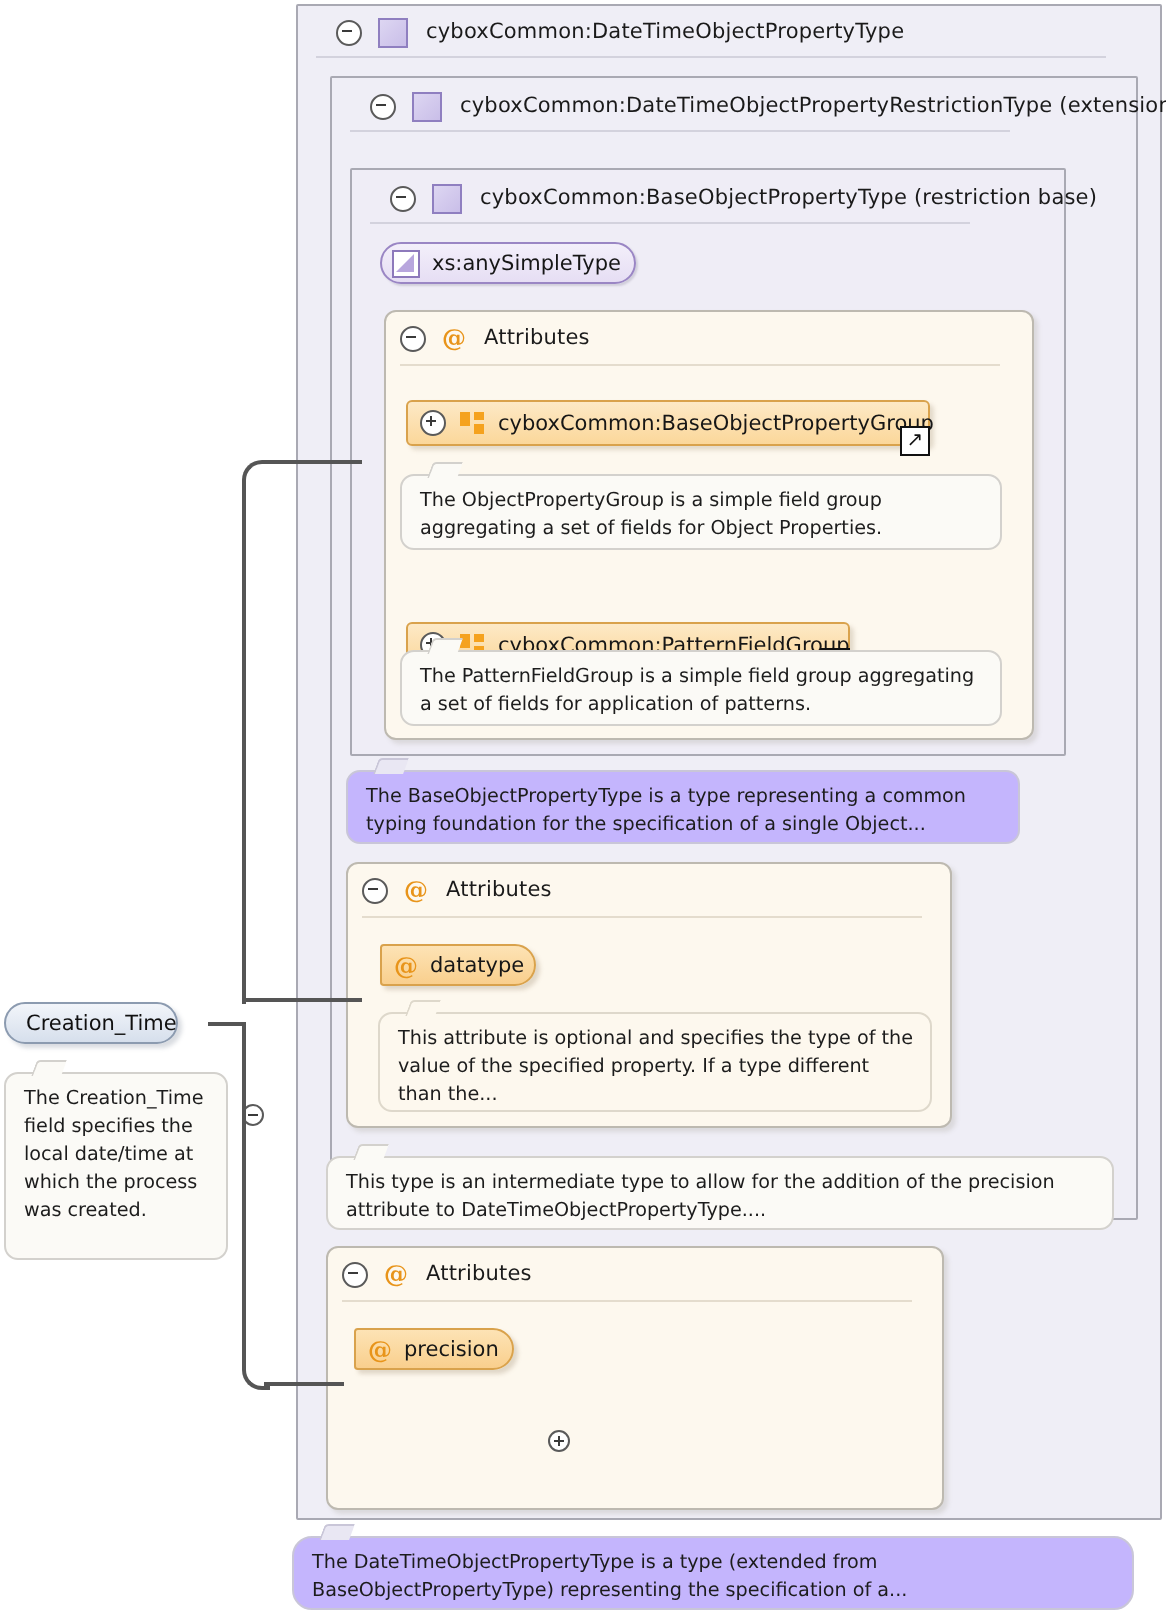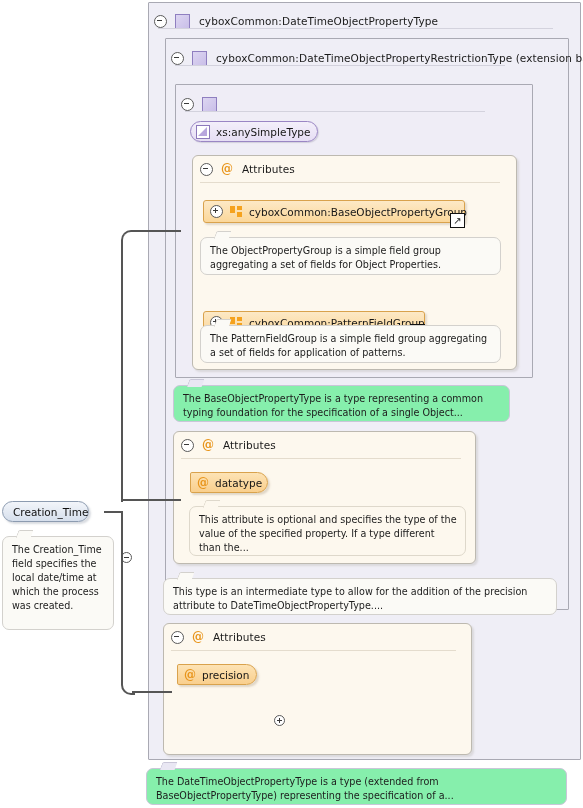--- a/index.html
+++ b/index.html
@@ -26,24 +26,24 @@
     background: #f0eff7;
     border-radius: 1px;
   }
   .type-box.lvl1 { background: #efeef6; }
   .type-box.lvl2 { background: #efeef6; }
   .type-box.lvl3 { background: #efedf6; }
 
   .type-header {
     position: absolute;
     left: 0; top: 0;
-    height: 36px;
-    display: flex;
-    align-items: center;
-    padding-left: 4px;
+    height: 26px;
+    display: flex;
+    align-items: center;
+    padding-left: 18px;
     white-space: nowrap;
   }
   .type-header .label {
     font-size: 10.5px;
     color: #1a1a1a;
     letter-spacing: 0.1px;
   }
   .type-rule {
     position: absolute;
     height: 1px;
@@ -212,21 +212,21 @@
     border-radius: 7px;
     background: #fbfaf6;
     padding: 6px 8px 5px 9px;
     font-size: 9.6px;
     line-height: 14px;
     color: #1c1c1c;
     position: absolute;
     box-sizing: border-box;
   }
   .doc.purple {
-    background: #86efac;
+    background: #c4b5fd;
     border-color: #c9c6d8;
   }
   .doc.cream {
     background: #fdf8ee;
     border-color: #ded8cb;
   }
   
   .doc .notch, .doc .notch2 {
     position: absolute;
     top: -7px;
@@ -308,20 +308,21 @@
   </div>
   <div class="abs type-rule" style="left:175px;top:65px;width:330px;"></div>
 
   
   <div class="abs type-box lvl3" style="left:175px;top:84px;width:358px;height:294px;">
   </div>
 
   <div class="abs type-header" style="left:177px;top:86px;width:350px;">
     <span class="circ"></span>
     <span class="sq-icon"></span>
+    <span class="label" style="margin-left:9px;">cyboxCommon:BaseObjectPropertyType (restriction base)</span>
   </div>
   <div class="abs type-rule" style="left:185px;top:111px;width:300px;"></div>
 
   
   <div class="abs simple-pill" style="left:190px;top:121px;width:128px;">
     <span class="tri-icon"></span>
     <span class="label">xs:anySimpleType</span>
   </div>
 
   
@@ -415,21 +416,21 @@
   <div class="abs attr-panel-rule" style="left:171px;top:650px;width:285px;"></div>
 
   <div class="abs attr-pill" style="left:177px;top:664px;width:80px;">
     <span class="at-icon" style="margin-left:2px;">@</span>
     <span class="label">precision</span>
   </div>
   <span class="circ plus abs" style="left:260px;top:669px;"></span>
 
 
   
-  <div class="doc purple" style="left:146px;top:768px;width:421px;height:37px;">
+  <div class="doc purple" style="left:146px;top:768px;width:421px;height:37px;border-radius:10px;">
     <span class="notch"></span>
     <span>The DateTimeObjectPropertyType is a type (extended from BaseObjectPropertyType) representing the specification of a...</span>
   </div>
 
   
   <div class="abs elem-pill" style="left:2px;top:501px;width:87px;">
     <span class="label">Creation_Time</span>
   </div>
 
   <span class="circ abs" style="left:93px;top:506px;"></span>

